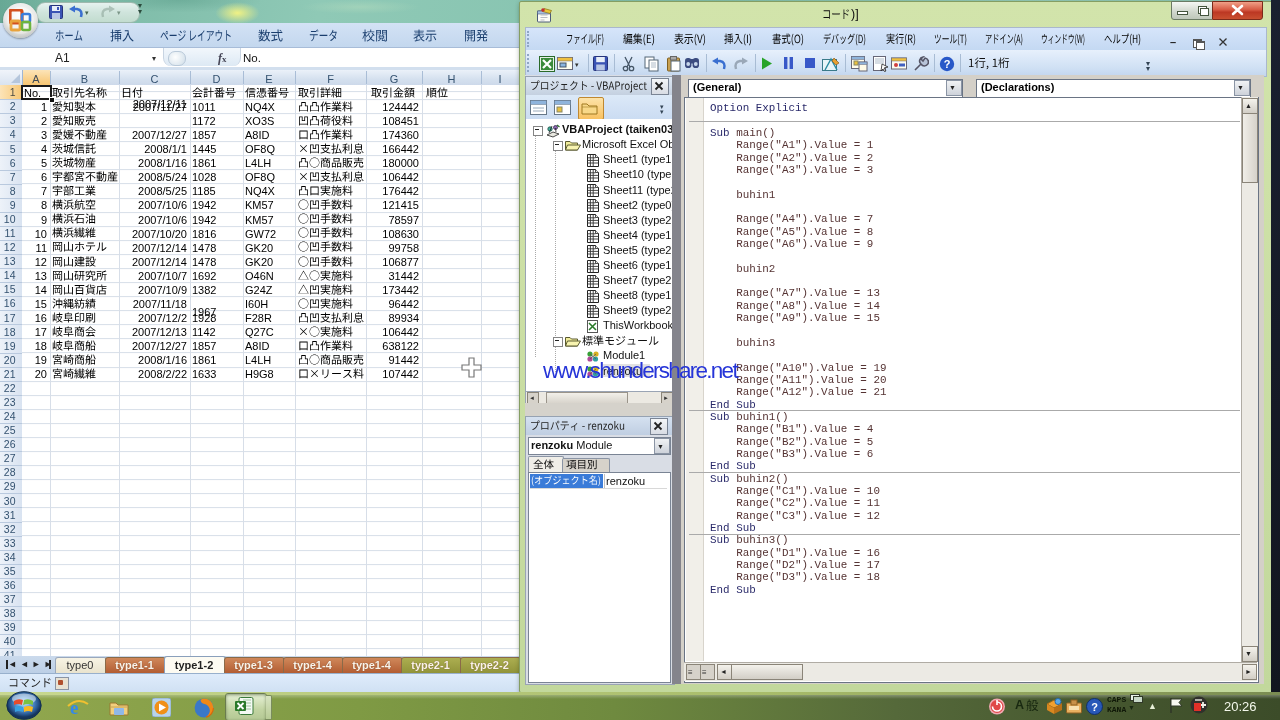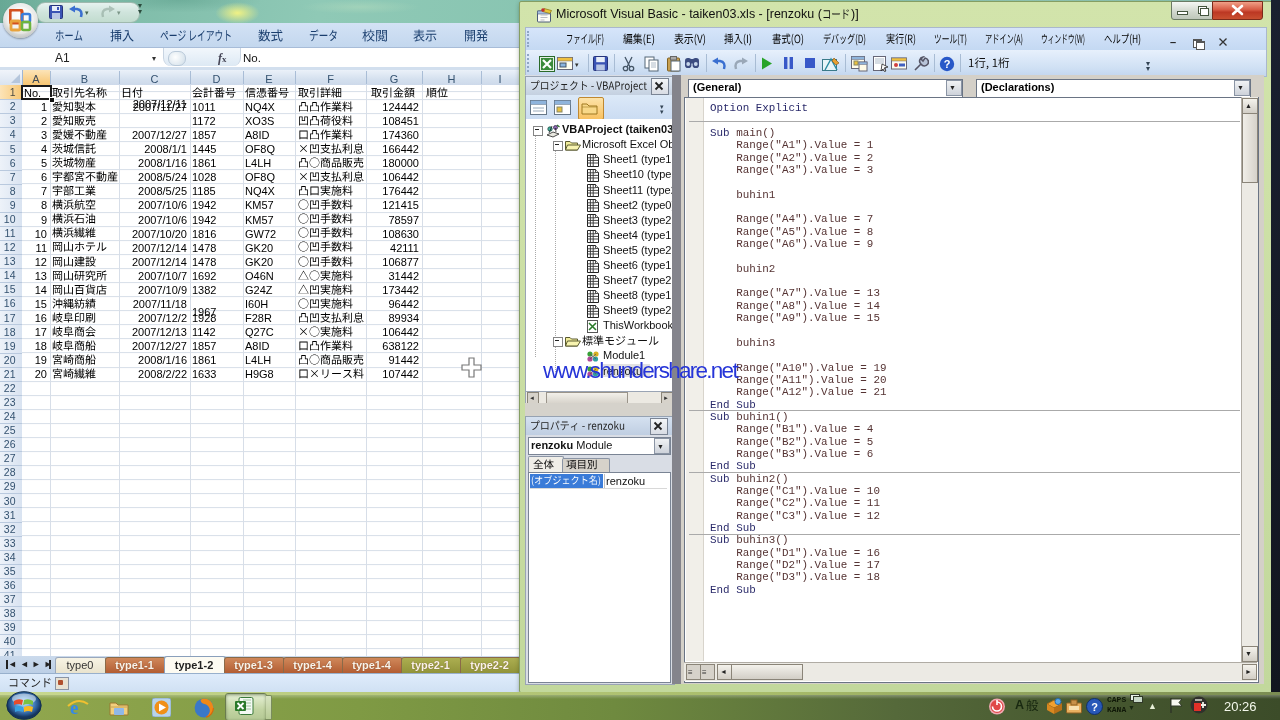--- a/index.html
+++ b/index.html
@@ -399,21 +399,21 @@
     <div class="e" style="right:1233.0px;top:241.7px;font-size:11.0px;color:#000;font-weight:400;font-family:'Liberation Sans', sans-serif;">11</div>
     <svg class="t" style="left:52.0px;top:241.4px;" width="56.0" height="11.7" fill="#000">
       <use href="#j32" transform="translate(0,9.68) scale(1.0000,1)"></use>
     </svg>
     <div class="e" style="right:1093.0px;top:241.7px;font-size:11.0px;color:#000;font-weight:400;font-family:'Liberation Sans', sans-serif;">2007/12/14</div>
     <div class="e" style="left:192.0px;top:241.7px;font-size:11.0px;color:#000;font-weight:400;font-family:'Liberation Sans', sans-serif;">1478</div>
     <div class="e" style="left:245.0px;top:241.7px;font-size:11.0px;color:#000;font-weight:400;font-family:'Liberation Sans', sans-serif;">GK20</div>
     <svg class="t" style="left:298.0px;top:241.4px;" width="56.0" height="11.7" fill="#000">
       <use href="#j29" transform="translate(0,9.68) scale(1.0000,1)"></use>
     </svg>
-    <div class="e" style="right:861.0px;top:241.7px;font-size:11.0px;color:#000;font-weight:400;font-family:'Liberation Sans', sans-serif;">42111</div>
+    <div class="e" style="right:861.0px;top:241.7px;font-size:11.0px;color:#000;font-weight:400;font-family:'Liberation Sans', sans-serif;">99758</div>
     <div class="e" style="right:1233.0px;top:255.8px;font-size:11.0px;color:#000;font-weight:400;font-family:'Liberation Sans', sans-serif;">12</div>
     <svg class="t" style="left:52.0px;top:255.5px;" width="45.0" height="11.7" fill="#000">
       <use href="#j33" transform="translate(0,9.68) scale(1.0000,1)"></use>
     </svg>
     <div class="e" style="right:1093.0px;top:255.8px;font-size:11.0px;color:#000;font-weight:400;font-family:'Liberation Sans', sans-serif;">2007/12/14</div>
     <div class="e" style="left:192.0px;top:255.8px;font-size:11.0px;color:#000;font-weight:400;font-family:'Liberation Sans', sans-serif;">1478</div>
     <div class="e" style="left:245.0px;top:255.8px;font-size:11.0px;color:#000;font-weight:400;font-family:'Liberation Sans', sans-serif;">GK20</div>
     <svg class="t" style="left:298.0px;top:255.5px;" width="56.0" height="11.7" fill="#000">
       <use href="#j29" transform="translate(0,9.68) scale(1.0000,1)"></use>
     </svg>
@@ -538,21 +538,20 @@
   </div>
 <div class="abs" style="left:519px;top:1px;width:752px;height:690px;z-index:10">
     <div style="position:absolute;left:0.0px;top:0.0px;width:752.0px;height:690.0px;background:linear-gradient(to bottom,#d2e4ab,#c2d89c);border:1px solid #859e63;border-radius:2px;box-shadow:1px 2px 5px rgba(20,30,10,.45);"></div>
     <svg class="abs" style="left:17px;top:6px" width="17" height="16">
       <rect x="1.5" y="4" width="13" height="11" rx="1" fill="#fdfdf6" stroke="#4a5a7a"></rect>
       <rect x="1.5" y="4" width="13" height="3" fill="#a8c0e0" stroke="#4a5a7a" stroke-width=".6"></rect>
       <path d="M4.5 8 h7 M4.5 10.5 h7 M4.5 13 h4" stroke="#b0b4bc" stroke-width=".9"></path>
       <path d="M8 1.5 L15.5 3.5 L14 6.5 L6.5 4.5 Z" fill="#e8c838" stroke="#8a7010" stroke-width=".7"></path>
       <circle cx="7" cy="3" r="1.8" fill="#c03030"></circle>
     </svg>
-    <div class="e" style="left:37.0px;top:6.0px;font-size:12.5px;color:#101010;font-weight:400;font-family:'Liberation Sans', sans-serif;">Microsoft Visual Basic - taiken03.xls - [renzoku (</div>
     <svg class="t" style="left:303.0px;top:6.9px;" width="29.0" height="12.7" fill="#101010">
       <use href="#j49" transform="translate(0,10.56) scale(0.7778,1)"></use>
     </svg>
     <div class="e" style="left:332.0px;top:6.0px;font-size:12.5px;color:#101010;font-weight:400;font-family:'Liberation Sans', sans-serif;">)]</div>
     <div class="abs" style="left:652px;top:0;width:92px;height:18px">
 <div style="position:absolute;left:0;top:0;width:21px;height:17px;background:linear-gradient(to bottom,#f5f7f4,#cfd6cc 60%,#bec7ba);border:1px solid #6a7a64;border-radius:0 0 0 3px"></div>
 <div style="position:absolute;left:21px;top:0;width:20px;height:17px;background:linear-gradient(to bottom,#f5f7f4,#cfd6cc 60%,#bec7ba);border-top:1px solid #6a7a64;border-bottom:1px solid #6a7a64"></div>
 <div style="position:absolute;left:41px;top:0;width:49px;height:17px;background:linear-gradient(to bottom,#f0a088,#d75b44 45%,#bc3723 60%,#c94f30);border:1px solid #7a2a1a;border-radius:0 0 3px 0"></div>
 <div style="position:absolute;left:6px;top:10px;width:9px;height:2px;background:#fff;border:1px solid #44543e"></div>
 <div style="position:absolute;left:27px;top:5px;width:7px;height:6px;background:#fff;border:1px solid #44543e"></div>

